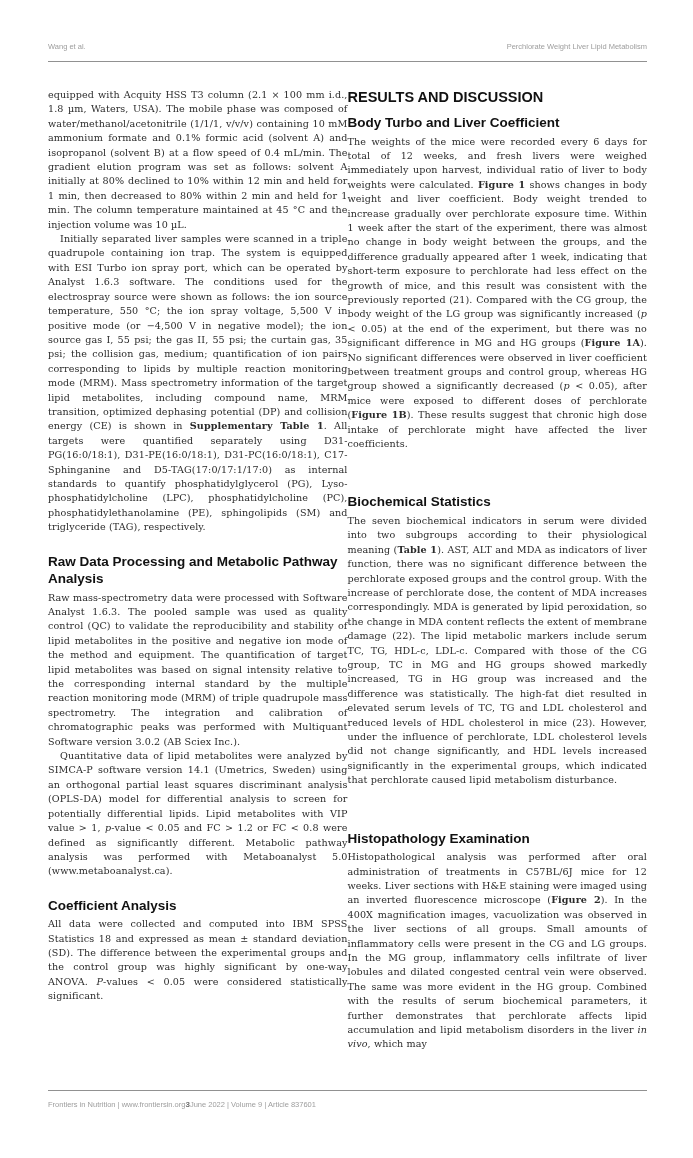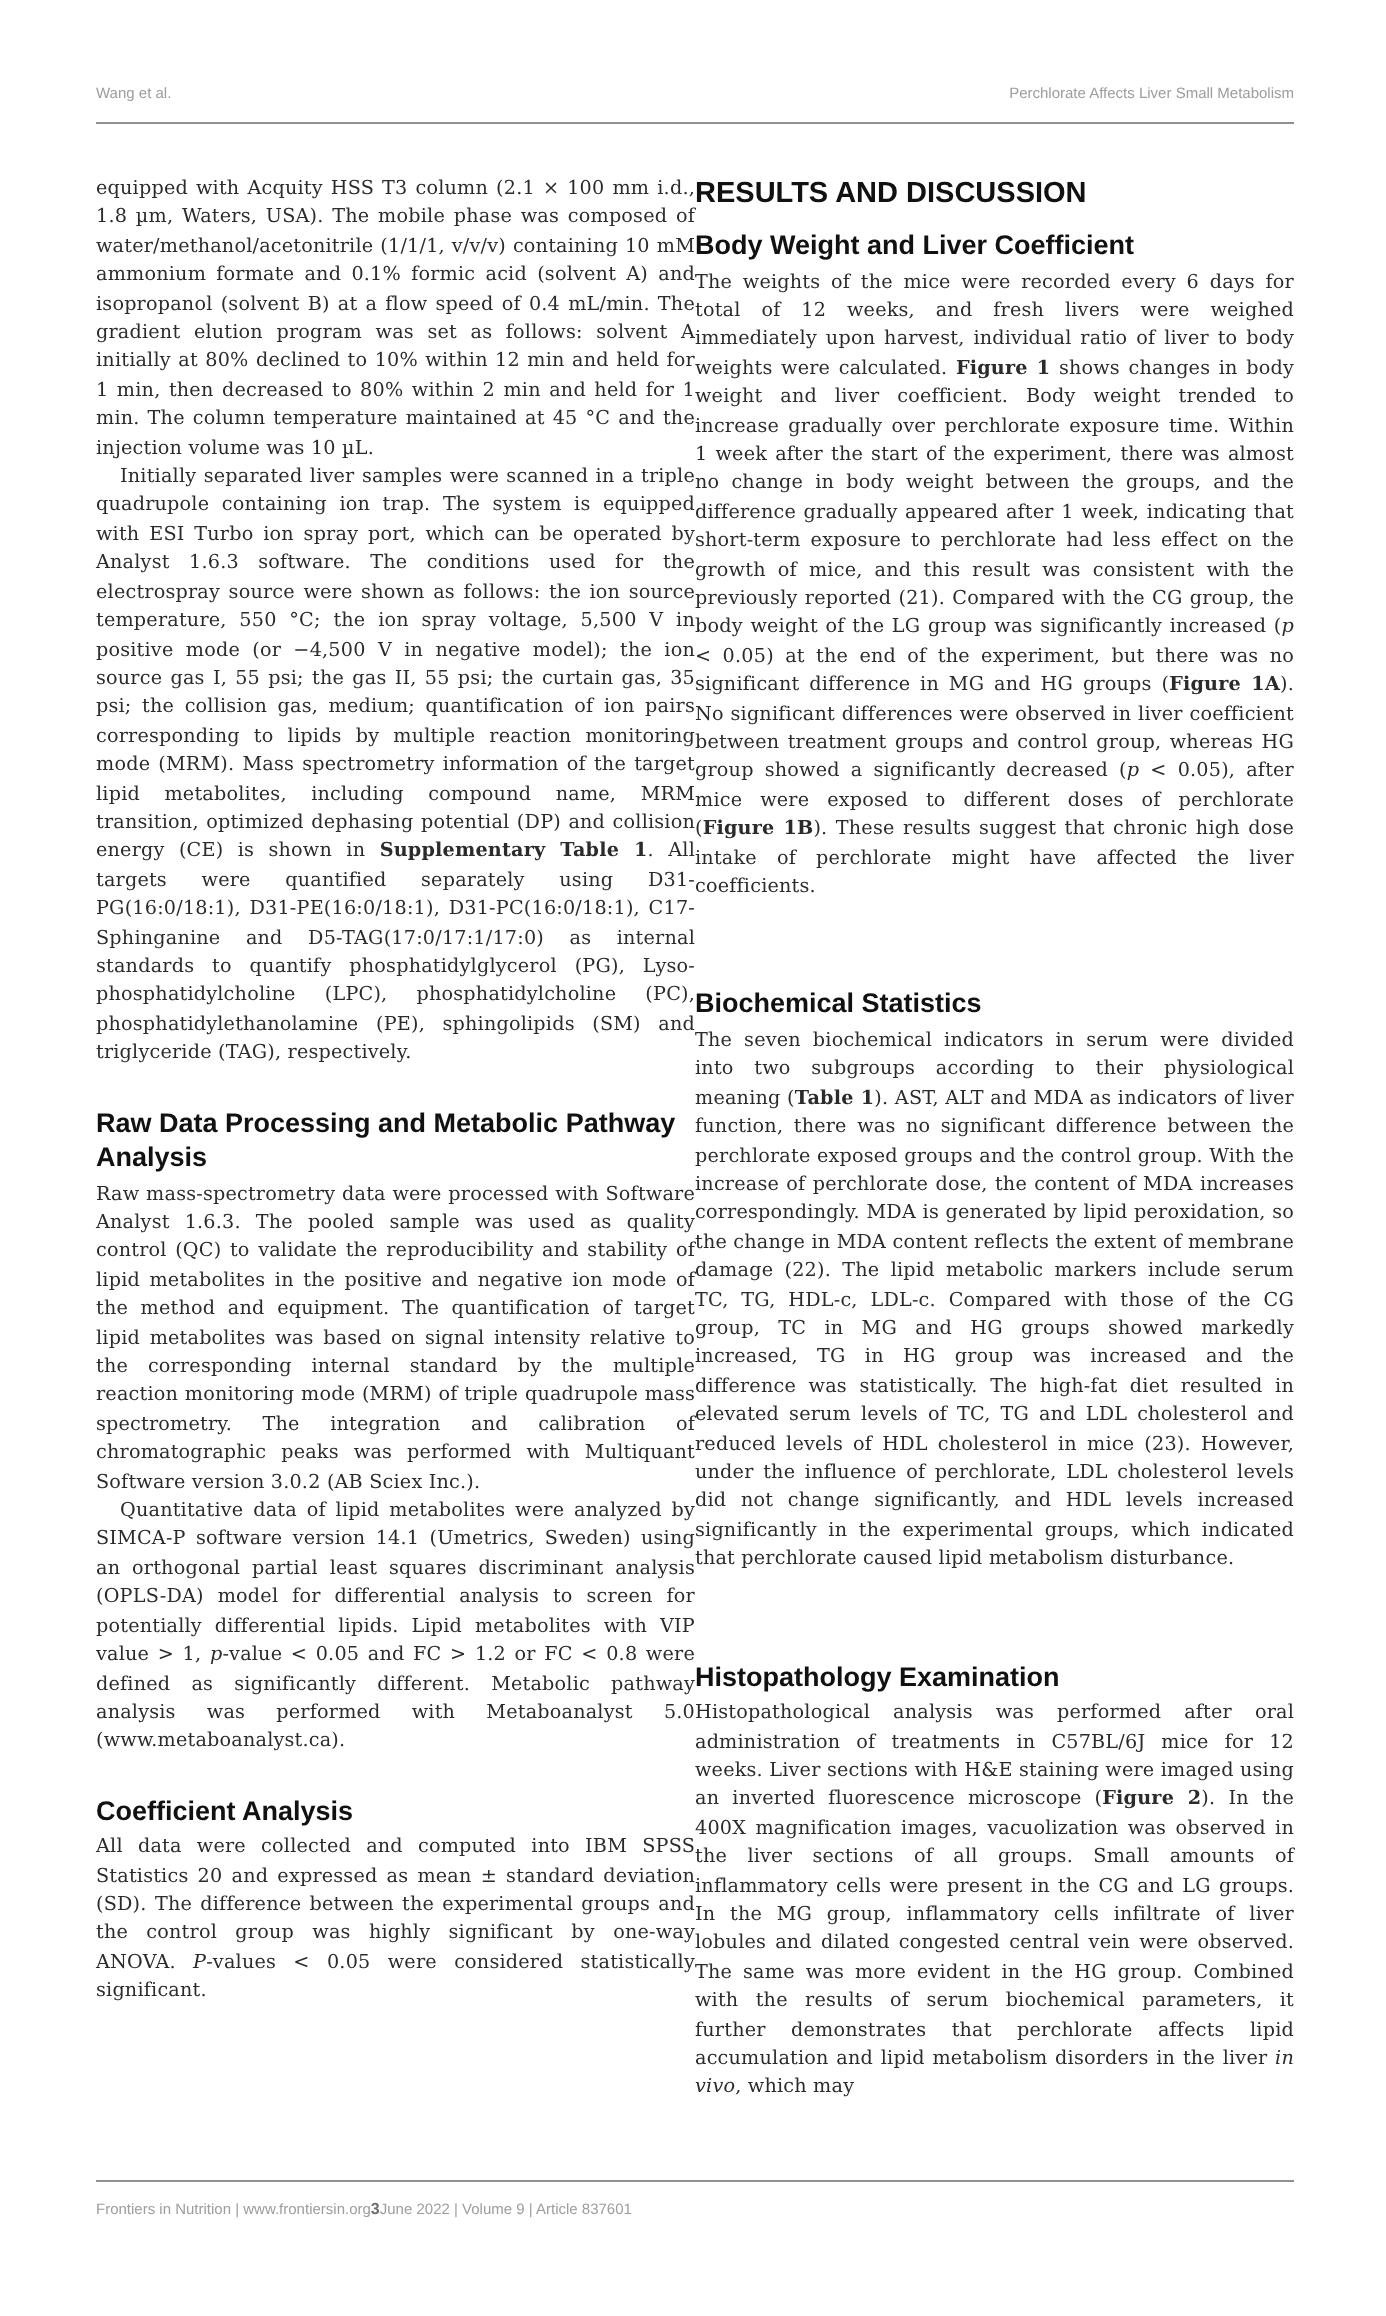--- a/index.html
+++ b/index.html
@@ -83,38 +83,38 @@
     font-size: 8px;
   }
 </style>
 </head>
 <body>
 
 <div class="page">
 
   <div class="running-head">
     <span>Wang et al.</span>
-    <span>Perchlorate Affects Liver Small Metabolism</span>
+    <span>Perchlorate Weight Liver Lipid Metabolism</span>
   </div>
 
   <div class="rule rule-top"></div>
 
   <div class="content">
     <div class="col" id="col-left">
         <p class="block-p"><span>equipped with Acquity HSS T3 column (2.1 × 100 mm i.d., 1.8 µm, Waters, USA). The mobile phase was composed of water/methanol/acetonitrile (1/1/1, v/v/v) containing 10 mM ammonium formate and 0.1% formic acid (solvent A) and isopropanol (solvent B) at a flow speed of 0.4 mL/min. The gradient elution program was set as follows: solvent A initially at 80% declined to 10% within 12 min and held for 1 min, then decreased to 80% within 2 min and held for 1 min. The column temperature maintained at 45 °C and the injection volume was 10 µL.</span></p>
         <p class="block-p indent"><span>Initially separated liver samples were scanned in a triple quadrupole containing ion trap. The system is equipped with ESI Turbo ion spray port, which can be operated by Analyst 1.6.3 software. The conditions used for the electrospray source were shown as follows: the ion source temperature, 550 °C; the ion spray voltage, 5,500 V in positive mode (or −4,500 V in negative model); the ion source gas I, 55 psi; the gas II, 55 psi; the curtain gas, 35 psi; the collision gas, medium; quantification of ion pairs corresponding to lipids by multiple reaction monitoring mode (MRM). Mass spectrometry information of the target lipid metabolites, including compound name, MRM transition, optimized dephasing potential (DP) and collision energy (CE) is shown in </span><span class="seg-bold">Supplementary Table 1</span><span>. All targets were quantified separately using D31-PG(16:0/18:1), D31-PE(16:0/18:1), D31-PC(16:0/18:1), C17-Sphinganine and D5-TAG(17:0/17:1/17:0) as internal standards to quantify phosphatidylglycerol (PG), Lyso-phosphatidylcholine (LPC), phosphatidylcholine (PC), phosphatidylethanolamine (PE), sphingolipids (SM) and triglyceride (TAG), respectively.</span></p>
         <h3 class="block-h2"><span>Raw Data Processing and Metabolic Pathway Analysis</span></h3>
         <p class="block-p"><span>Raw mass-spectrometry data were processed with Software Analyst 1.6.3. The pooled sample was used as quality control (QC) to validate the reproducibility and stability of lipid metabolites in the positive and negative ion mode of the method and equipment. The quantification of target lipid metabolites was based on signal intensity relative to the corresponding internal standard by the multiple reaction monitoring mode (MRM) of triple quadrupole mass spectrometry. The integration and calibration of chromatographic peaks was performed with Multiquant Software version 3.0.2 (AB Sciex Inc.).</span></p>
         <p class="block-p indent"><span>Quantitative data of lipid metabolites were analyzed by SIMCA-P software version 14.1 (Umetrics, Sweden) using an orthogonal partial least squares discriminant analysis (OPLS-DA) model for differential analysis to screen for potentially differential lipids. Lipid metabolites with VIP value &gt; 1, </span><span class="seg-italic">p</span><span>-value &lt; 0.05 and FC &gt; 1.2 or FC &lt; 0.8 were defined as significantly different. Metabolic pathway analysis was performed with Metaboanalyst 5.0 (www.metaboanalyst.ca).</span></p>
         <h3 class="block-h2"><span>Coefficient Analysis</span></h3>
-        <p class="block-p"><span>All data were collected and computed into IBM SPSS Statistics 20 and expressed as mean ± standard deviation (SD). The difference between the experimental groups and the control group was highly significant by one-way ANOVA. </span><span class="seg-italic">P</span><span>-values &lt; 0.05 were considered statistically significant.</span></p>
+        <p class="block-p"><span>All data were collected and computed into IBM SPSS Statistics 18 and expressed as mean ± standard deviation (SD). The difference between the experimental groups and the control group was highly significant by one-way ANOVA. </span><span class="seg-italic">P</span><span>-values &lt; 0.05 were considered statistically significant.</span></p>
       </div>
     <div class="col" id="col-right">
         <h2 class="block-h1"><span>RESULTS AND DISCUSSION</span></h2>
-        <h3 class="block-h2"><span>Body Weight and Liver Coefficient</span></h3>
+        <h3 class="block-h2"><span>Body Turbo and Liver Coefficient</span></h3>
         <p class="block-p"><span>The weights of the mice were recorded every 6 days for total of 12 weeks, and fresh livers were weighed immediately upon harvest, individual ratio of liver to body weights were calculated. </span><span class="seg-bold">Figure 1</span><span> shows changes in body weight and liver coefficient. Body weight trended to increase gradually over perchlorate exposure time. Within 1 week after the start of the experiment, there was almost no change in body weight between the groups, and the difference gradually appeared after 1 week, indicating that short-term exposure to perchlorate had less effect on the growth of mice, and this result was consistent with the previously reported (21). Compared with the CG group, the body weight of the LG group was significantly increased (</span><span class="seg-italic">p</span><span> &lt; 0.05) at the end of the experiment, but there was no significant difference in MG and HG groups (</span><span class="seg-bold">Figure 1A</span><span>). No significant differences were observed in liver coefficient between treatment groups and control group, whereas HG group showed a significantly decreased (</span><span class="seg-italic">p</span><span> &lt; 0.05), after mice were exposed to different doses of perchlorate (</span><span class="seg-bold">Figure 1B</span><span>). These results suggest that chronic high dose intake of perchlorate might have affected the liver coefficients.</span></p>
         <h3 class="block-h2"><span>Biochemical Statistics</span></h3>
         <p class="block-p"><span>The seven biochemical indicators in serum were divided into two subgroups according to their physiological meaning (</span><span class="seg-bold">Table 1</span><span>). AST, ALT and MDA as indicators of liver function, there was no significant difference between the perchlorate exposed groups and the control group. With the increase of perchlorate dose, the content of MDA increases correspondingly. MDA is generated by lipid peroxidation, so the change in MDA content reflects the extent of membrane damage (22). The lipid metabolic markers include serum TC, TG, HDL-c, LDL-c. Compared with those of the CG group, TC in MG and HG groups showed markedly increased, TG in HG group was increased and the difference was statistically. The high-fat diet resulted in elevated serum levels of TC, TG and LDL cholesterol and reduced levels of HDL cholesterol in mice (23). However, under the influence of perchlorate, LDL cholesterol levels did not change significantly, and HDL levels increased significantly in the experimental groups, which indicated that perchlorate caused lipid metabolism disturbance.</span></p>
         <h3 class="block-h2"><span>Histopathology Examination</span></h3>
         <p class="block-p"><span>Histopathological analysis was performed after oral administration of treatments in C57BL/6J mice for 12 weeks. Liver sections with H&amp;E staining were imaged using an inverted fluorescence microscope (</span><span class="seg-bold">Figure 2</span><span>). In the 400X magnification images, vacuolization was observed in the liver sections of all groups. Small amounts of inflammatory cells were present in the CG and LG groups. In the MG group, inflammatory cells infiltrate of liver lobules and dilated congested central vein were observed. The same was more evident in the HG group. Combined with the results of serum biochemical parameters, it further demonstrates that perchlorate affects lipid accumulation and lipid metabolism disorders in the liver </span><span class="seg-italic">in vivo</span><span>, which may</span></p>
       </div>
   </div>
 
   <div class="rule rule-bottom"></div>
 

